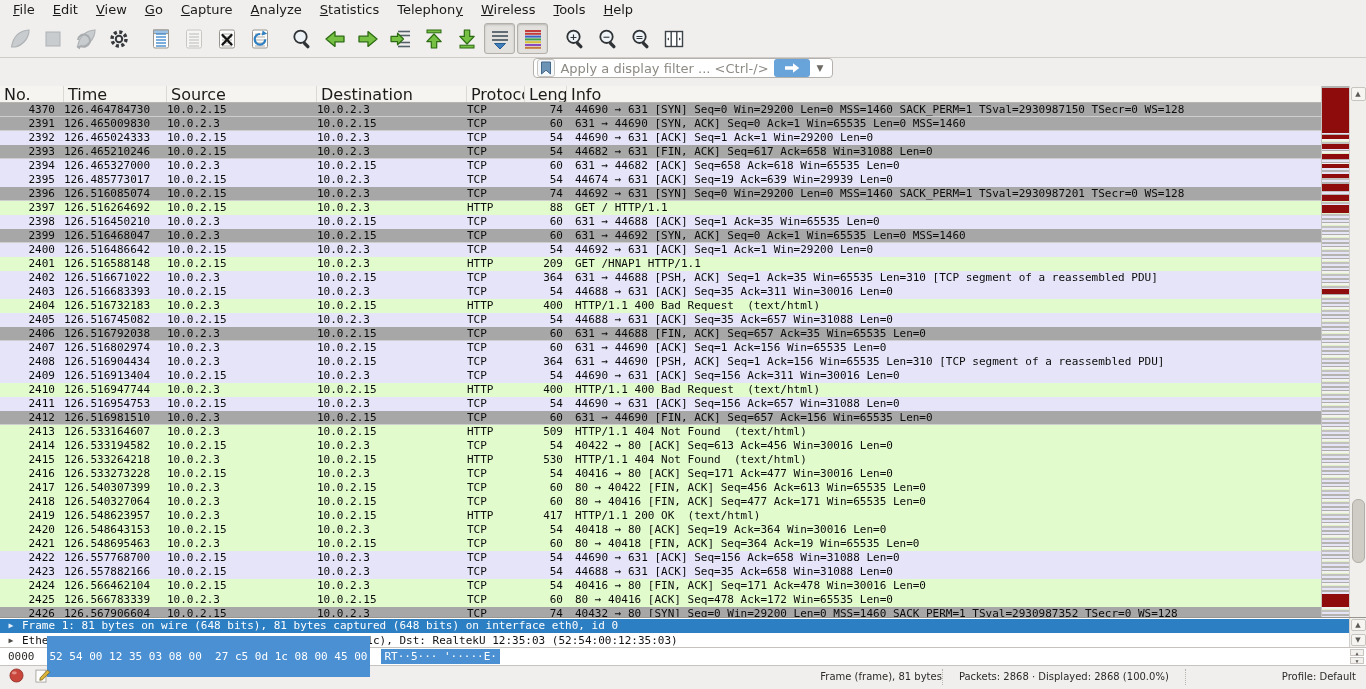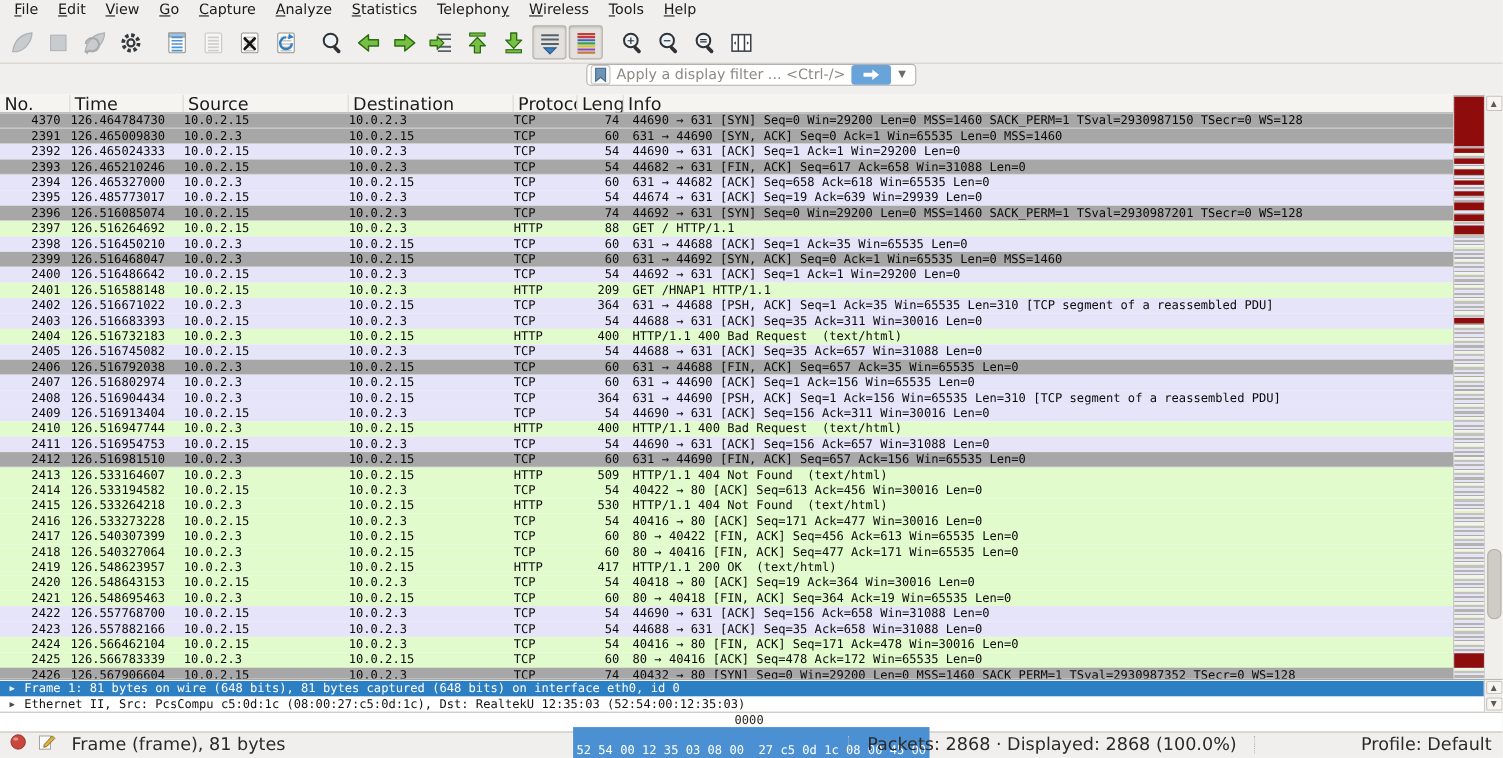--- a/index.html
+++ b/index.html
@@ -59,28 +59,28 @@
   
   .details { height:30px; border-top:1px solid #98958f; background:#fff; display:flex; }
   .dcol { flex:1; overflow:hidden; }
   .dline { height:14px; line-height:14px; display:flex; font-family:"DejaVu Sans Mono", monospace; font-size:11px; white-space:pre; color:#121212; margin-top:1px;}
   .dline .darrow { width:22px; flex:none; text-align:center; font-size:8px; color:#4c4a46; }
   .dline.sel { background:var(--selection_blue); color:#fff; }
   .dline.sel .darrow { color:#e8f1fa; }
   .dscroll { width:17px; flex:none; background:#f0efec; border-left:1px solid #d2d0cc; display:flex; flex-direction:column; justify-content:space-between; align-items:center; padding:1px 0; }
   .sarrow { font-size:7px; color:#5c5a56; width:15px; height:12px; display:flex; align-items:center; justify-content:center; background:#f6f5f2; border:1px solid #c8c5c0; border-radius:2px; }
   
-  .hexpane { height:18px; border-top:1px solid #c6c3be; background:#fff; display:flex; align-items:center; font-family:"DejaVu Sans Mono", monospace; font-size:11px;flex-direction:column; }
+  .hexpane { height:18px; border-top:1px solid #c6c3be; background:#fff; display:flex; align-items:center; font-family:"DejaVu Sans Mono", monospace; font-size:11px; }
   .hexoffset { padding:0 12px 0 8px; color:#2c2a27; }
   .hexbytes { background:var(--hex_highlight); color:#fff; padding:14px 3px; white-space:pre; }
   .hexascii { background:var(--hex_highlight); color:#fff; padding:1px 3px; margin-left:11px; white-space:pre; }
   .hexspin { margin-left:auto; margin-right:2px; display:flex; flex-direction:column; gap:1px; }
   .hexspin span { font-size:5px; color:#5c5a56; width:14px; height:7px; display:flex; align-items:center; justify-content:center; background:#f2f1ee; border:1px solid #c8c5c0; }
   
-  .statusbar { height:22px; display:flex; align-items:center; background:#f0efed; border-top:1px solid #c6c3be; font-size:16px; color:#2c2a27; padding:0 10px 0 8px; }
+  .statusbar { height:22px; display:flex; align-items:center; background:#f0efed; border-top:1px solid #c6c3be; font-size:10px; color:#2c2a27; padding:0 10px 0 8px;text-align:right; }
   .sb-icons { display:flex; align-items:center; gap:9px; margin-right:14px; }
   .sb-left { flex:1; white-space:nowrap; }
   .sb-mid { white-space:nowrap; padding:0 16px; border-left:1px dotted #b8b5af; border-right:1px dotted #b8b5af; height:16px; display:flex; align-items:center; }
   .sb-right { white-space:nowrap; margin-left:96px; }
 </style>
 </head>
 <body>
 
 <div class="menubar">
     <span class="mitem"><u>F</u>ile</span>

